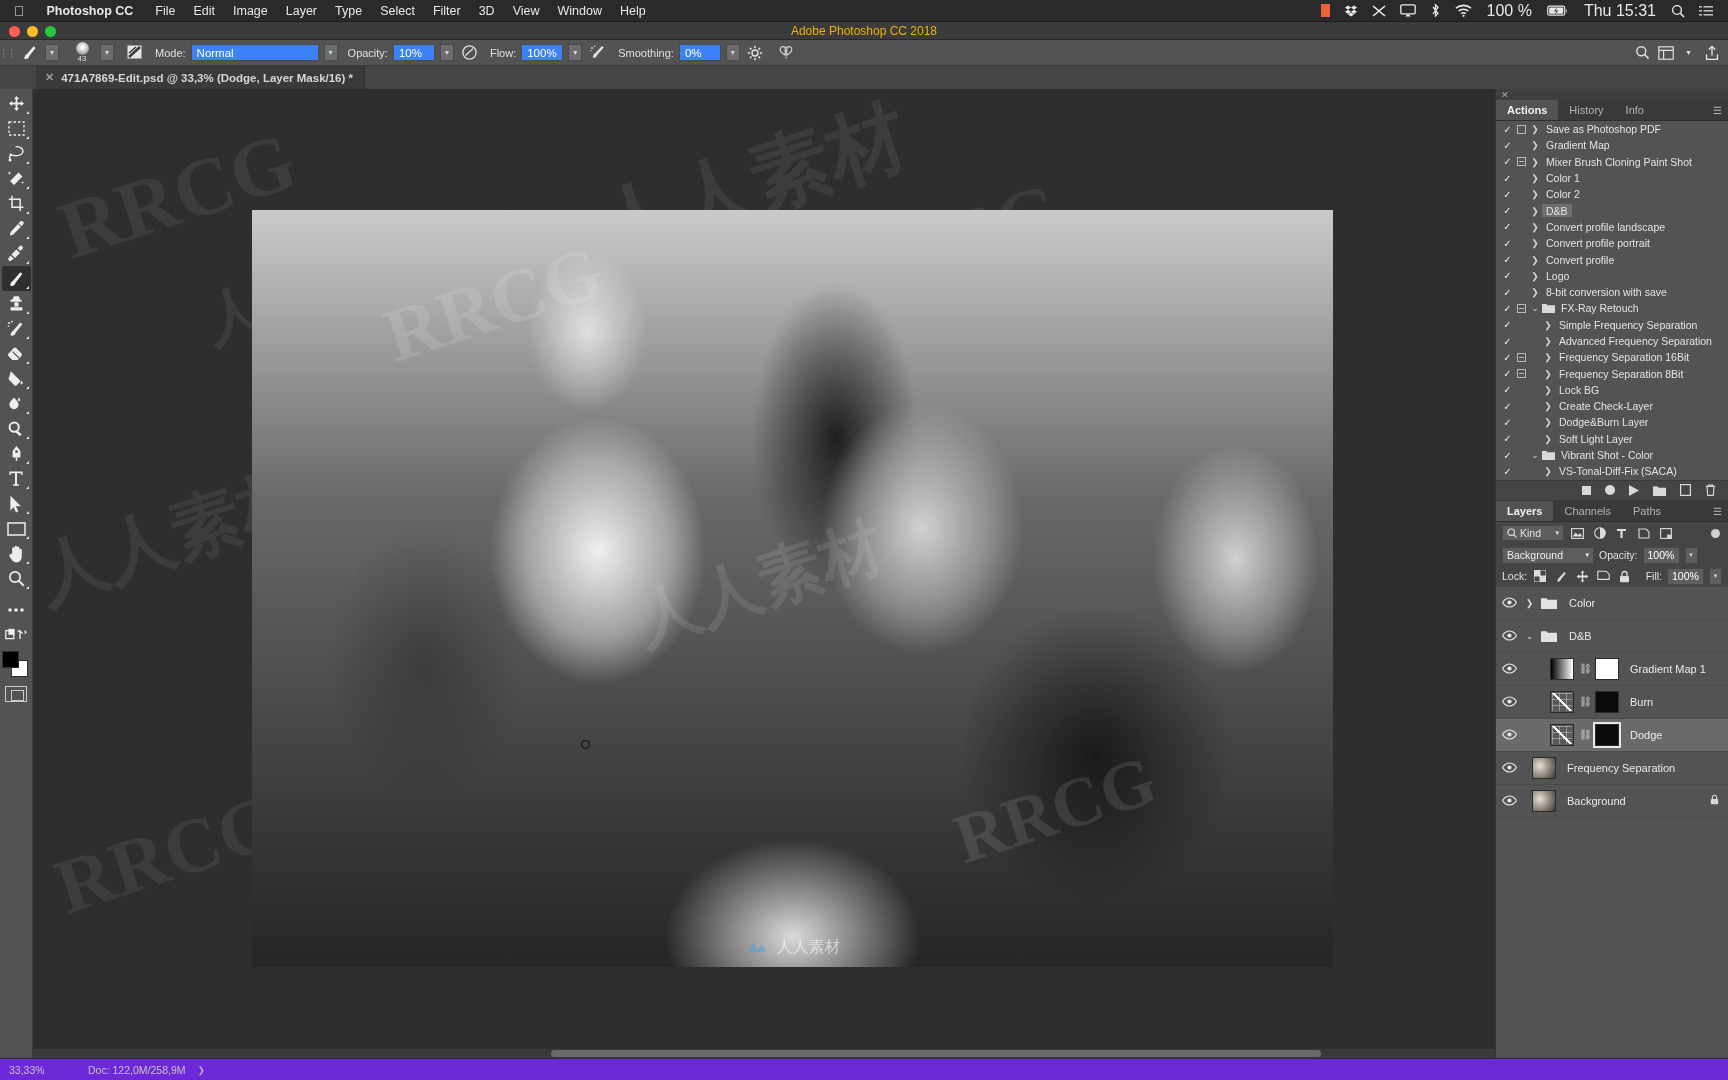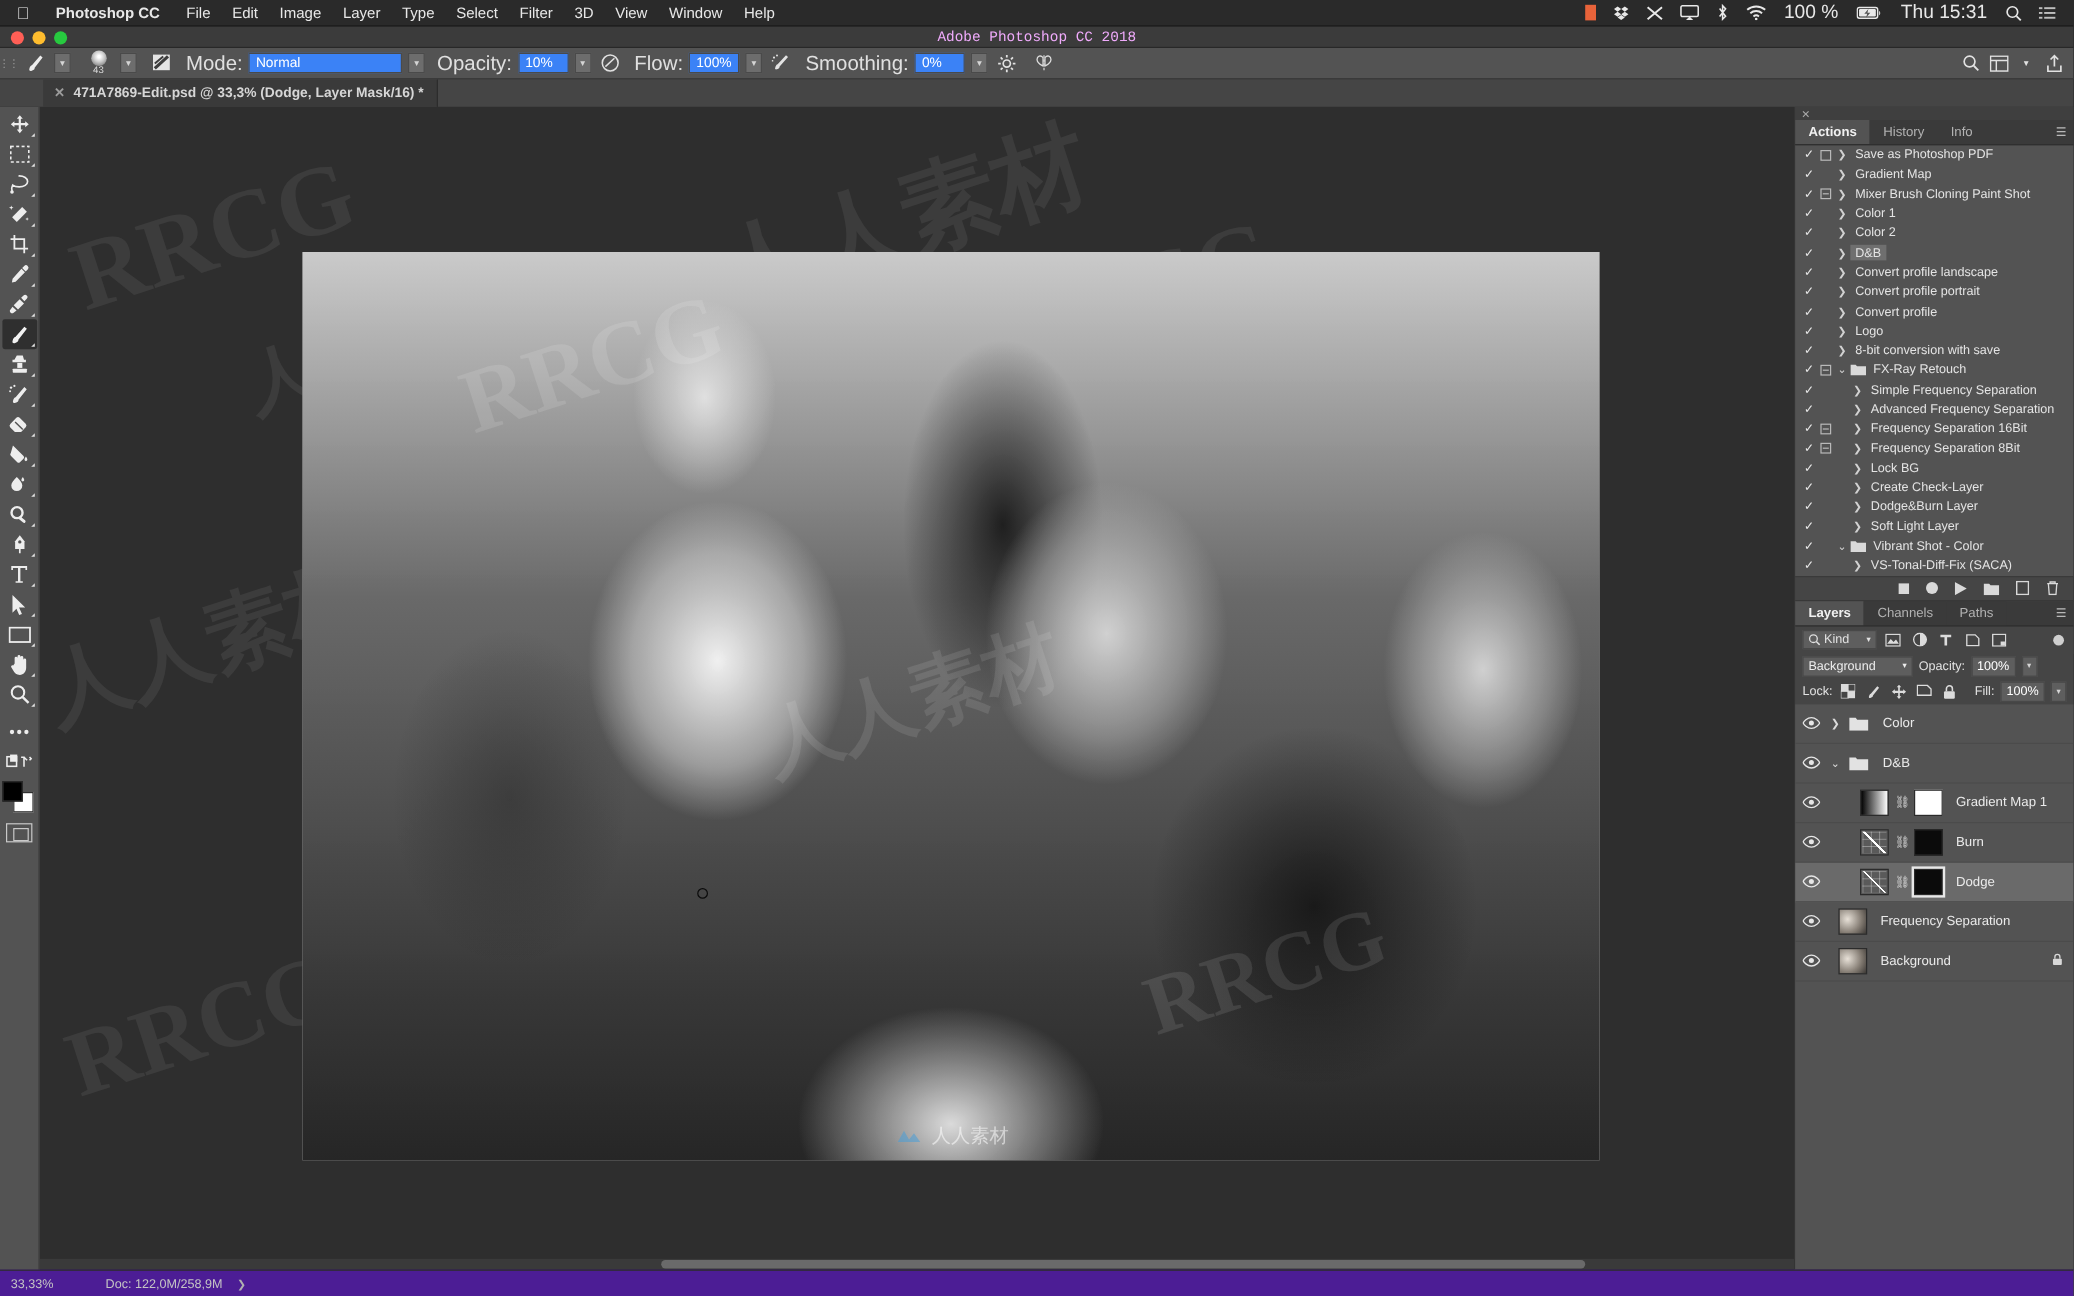--- a/index.html
+++ b/index.html
@@ -27,41 +27,40 @@
   .macbar-right { margin-left: auto; display: flex; align-items: center; padding-right: 8px; gap: 0px; }
   .mb-icon { padding: 0 7px; display: flex; align-items: center; height: 22px; }
   .mb-text { padding: 0 8px; font-size: 16px; white-space: nowrap; }
   .sq-orange { width: 9px; height: 13px; background: #e8633a; display: inline-block; }
 
   
   .titlebar {
     position: absolute; top: 22px; left: 0; width: 1728px; height: 18px;
     background: #3b3b3b;
     display: flex; align-items: center; justify-content: center;
-    color: #f0abfc; font-size: 12px;
+    color: #eab308; font-size: 12px;
     border-bottom: 1px solid #282828;
     z-index: 40;
-    font-family: Liberation Mono, monospace;
   }
   .traffic { position: absolute; left: 9px; top: 0; height: 18px; display: flex; align-items: center; gap: 7px; }
   .tl { width: 11px; height: 11px; border-radius: 50%; }
   .tl.r { background: #ff5f56; } .tl.y { background: #ffbd2e; } .tl.g { background: #27c93f; }
 
   
   .optionsbar {
     position: absolute; top: 40px; left: 0; width: 1728px; height: 26px;
     background: #535353;
     display: flex; align-items: center;
     border-bottom: 1px solid #3a3a3a;
     color: #e0e0e0; font-size: 11.5px;
     z-index: 35;
   }
   .opt-grip { width: 14px; height: 26px; display:flex; align-items:center; justify-content:center; color:#9a9a9a; font-size:9px; letter-spacing:-1px;}
   .opt-group { display: flex; align-items: center; height: 26px; padding: 0 5px; gap: 5px; }
-  .opt-label { color: #e0e0e0; font-size: 17px; white-space: nowrap; }
+  .opt-label { color: #e0e0e0; font-size: 11px; white-space: nowrap; }
   .opt-field {
     background: #3b82f6; border: 1px solid #4a4a4a;
     height: 17px; color: #fff; font-size: 11.5px;
     display: flex; align-items: center; padding: 0 5px;
   }
   .opt-caret {
     width: 14px; height: 17px; background: #6d6d6d; border: 1px solid #4a4a4a;
     display: flex; align-items: center; justify-content: center;
     color: #d5d5d5; font-size: 8px;
   }
@@ -276,21 +275,21 @@
 
   .layers-btnbar {
     height: 22px; background: #454545; display: flex; align-items: center;
     justify-content: flex-end; gap: 13px; padding-right: 10px;
     border-top: 1px solid #3b3b3b;
   }
 
   
   .statusbar {
     position: absolute; left: 0; bottom: 0; width: 1728px; height: 22px;
-    background: #4c1d95; border-top: 1px solid #2d2d2d;
+    background: #6d28d9; border-top: 1px solid #2d2d2d;
     display: flex; align-items: center; color: #c4c4c4; font-size: 10.5px;
     z-index: 45;
   }
   .sb-zoom { width: 78px; padding-left: 9px; }
   .sb-doc { padding-left: 10px; }
   .sb-caret { padding-left: 12px; color: #b0b0b0; font-size: 9px; }
 </style>
 </head>
 <body>
 

